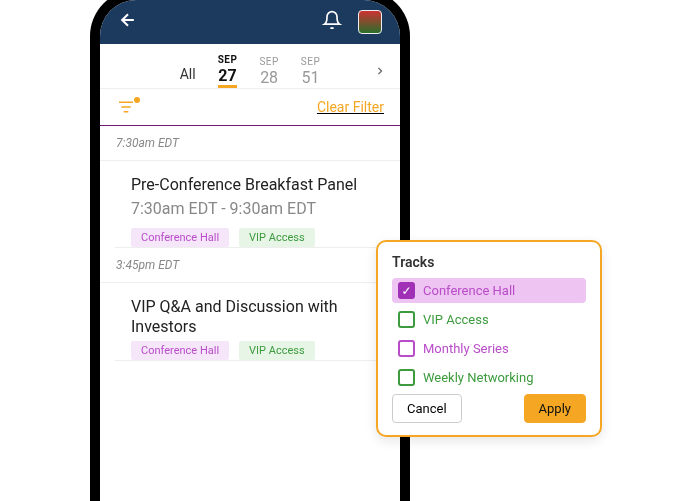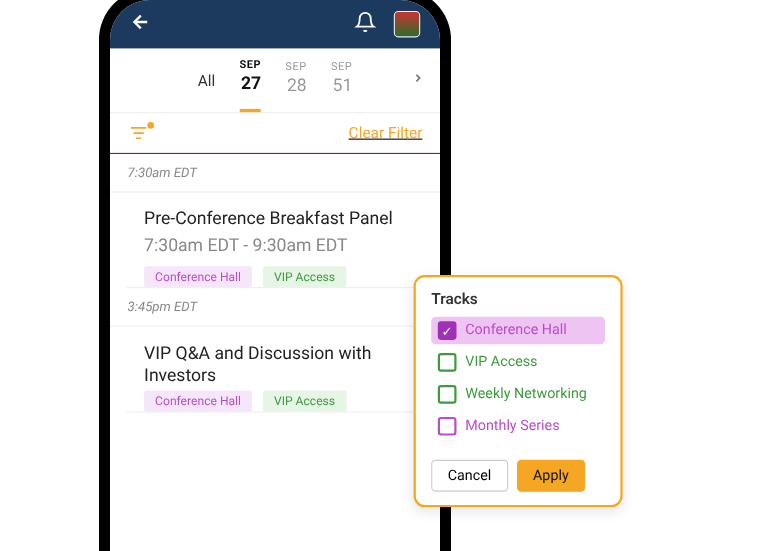--- a/index.html
+++ b/index.html
@@ -32,21 +32,21 @@
 
     .date-tabs {
       display: flex;
       align-items: center;
       justify-content: center;
       gap: 22px;
       padding: 10px 12px 0;
       border-bottom: 1px solid #eee;
       position: relative;
     }
-    .date-tab { text-align: right; font-size: 13px; color: #999; cursor: pointer; padding-bottom: 14px; }
+    .date-tab { text-align: center; font-size: 13px; color: #999; cursor: pointer; padding-bottom: 0; }
     .date-tab .month { font-size: 10px; letter-spacing: 0.5px; display: block; }
     .date-tab .day { font-size: 16px; display: block; margin-top: 1px; }
     .date-tab.all { color: #333; font-size: 14px; padding-top: 6px; }
     .date-tab.active { color: #111; font-weight: 700; border-bottom: 3px solid #f5a623; }
     .chevron-wrap { position: absolute; right: 14px; top: 18px; color: #777; }
 
     .filterbar {
       display: flex;
       justify-content: space-between;
       padding: 10px 16px;
@@ -63,22 +63,22 @@
     .session-time { font-size: 16px; color: #888; margin-bottom: 10px; }
     .tags { display: flex; gap: 10px; }
     .tag { font-size: 11px; padding: 3px 10px; border-radius: 2px; }
     .tag.purple { background: #f5e6fa; color: #b94cc9; }
     .tag.green { background: #e6f5e6; color: #3d9b3d; }
 
     
     .tracks-panel {
       position: absolute;
       left: 376px;
-      top: 250px;
-      width: 190px;
+      top: 240px;
+      width: 226px;
       background: #fff;
       border: 2px solid #f5a623;
       border-radius: 10px;
       padding: 12px 14px 12px;
       box-shadow: 0 4px 12px rgba(0,0,0,0.1);
     }
     .tracks-title { font-size: 14px; color: #333; font-weight: 600; margin-bottom: 8px; }
     .track-opt {
       display: flex; align-items: center; gap: 8px;
       padding: 4px 6px; border-radius: 4px; margin-bottom: 4px;
@@ -86,21 +86,21 @@
     }
     .track-opt.selected { background: #eec4f2; color: #a030b5; }
     .track-opt.green { color: #3d9b3d; }
     .track-opt.purple { color: #b94cc9; }
     .checkbox {
       width: 17px; height: 17px; border: 2px solid currentColor; border-radius: 3px;
       display: inline-flex; align-items: center; justify-content: center; flex-shrink: 0;
     }
     .checkbox.checked { background: #a030b5; border-color: #a030b5; color: #fff; }
     .checkbox.checked::after { content: '✓'; font-size: 12px; line-height: 1; }
-    .tracks-actions { display: flex; justify-content: flex-start; gap: 8px; margin-top: 18px; }
+    .tracks-actions { display: flex; justify-content: space-between; gap: 8px; margin-top: 4px; }
     .btn { font-size: 13px; padding: 6px 14px; border-radius: 4px; cursor: pointer; border: 1px solid #ccc; background: #fff; }
     .btn.apply { background: #f5a623; border-color: #f5a623; color: #111; }
   </style>
 </head>
 <body>
 
 <div class="phone">
   <div class="statusbar">
     <div class="statusbar-left">
       <span class="back-icon">
@@ -178,26 +178,26 @@
   <div class="tracks-title">Tracks</div>
 
   <div class="track-opt selected purple">
     <span class="checkbox checked"></span>
     <span>Conference Hall</span>
   </div>
   <div class="track-opt green">
     <span class="checkbox"></span>
     <span>VIP Access</span>
   </div>
+  <div class="track-opt purple">
+    <span class="checkbox"></span>
+    <span>Monthly Series</span>
+  </div>
   <div class="track-opt green">
     <span class="checkbox"></span>
     <span>Weekly Networking</span>
   </div>
-  <div class="track-opt purple">
-    <span class="checkbox"></span>
-    <span>Monthly Series</span>
-  </div>
 
   <div class="tracks-actions">
     <button class="btn">Cancel</button>
     <button class="btn apply">Apply</button>
   </div>
 </div>
 
 </body></html>

